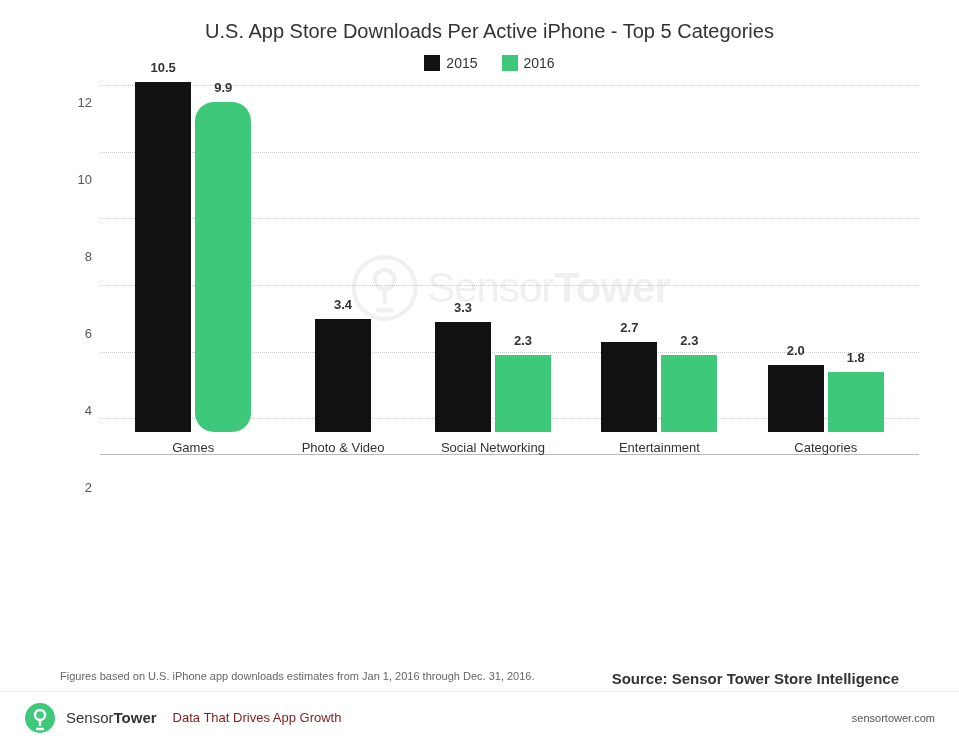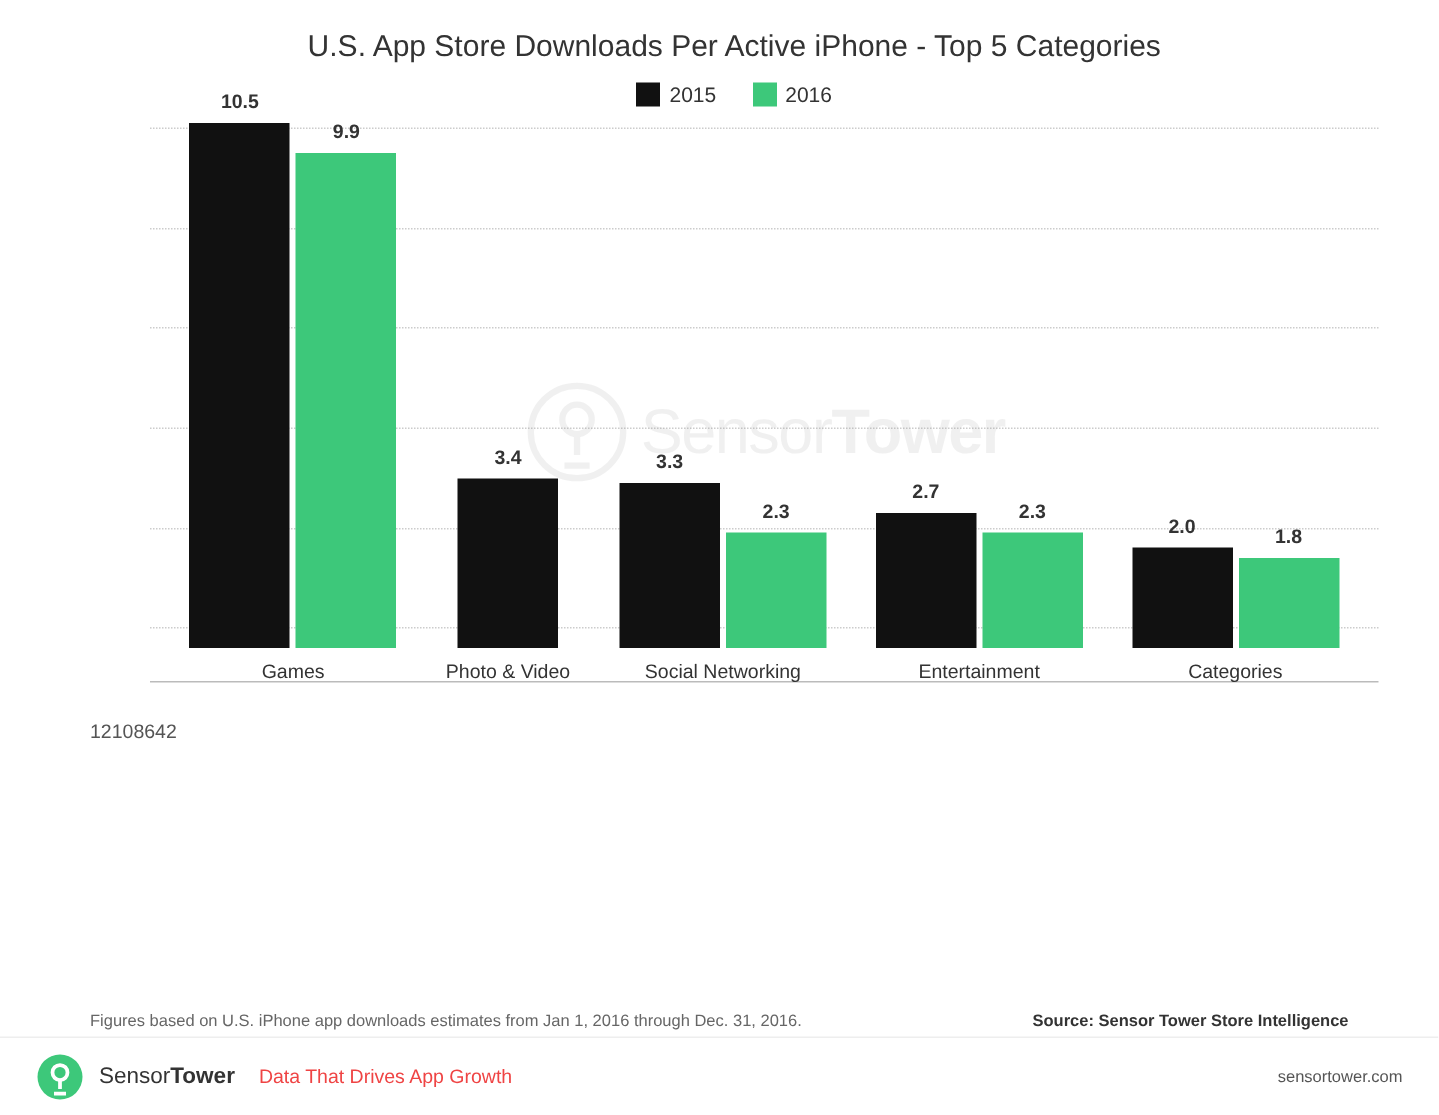--- a/index.html
+++ b/index.html
@@ -61,21 +61,21 @@
 
     .chart-area {
       display: flex;
       position: relative;
       height: 460px;
     }
 
     .y-axis {
       width: 40px;
       display: flex;
-      flex-direction: row;
+      flex-direction: column;
       justify-content: space-between;
       align-items: flex-end;
       padding-right: 8px;
       height: 400px;
       margin-top: 10px;
     }
 
     .y-label {
       font-size: 13px;
       color: #555555;
@@ -151,21 +151,21 @@
       gap: 0;
     }
 
     .bars-row {
       display: flex;
       align-items: flex-end;
       gap: 4px;
     }
 
     .bar {
-      width: 67px;
+      width: 56px;
       position: relative;
     }
 
     .bar.black { background: #111111; }
     .bar.green { background: #3dc87a; }
 
     .bar-label {
       position: absolute;
       top: -22px;
       left: 50%;
@@ -200,21 +200,21 @@
       align-items: flex-start;
     }
 
     .footnote-left {
       font-size: 11px;
       color: #666666;
       max-width: 500px;
     }
 
     .footnote-right {
-      font-size: 11px;
+      font-size: 15px;
       color: #333333;
       font-weight: bold;
       text-align: right;
     }
 
     .footer-bar {
       background: #ffffff;
       border-top: 1px solid #eeeeee;
       display: flex;
       align-items: center;
@@ -229,21 +229,21 @@
       gap: 10px;
     }
 
     .footer-logo-icon {
       width: 32px;
       height: 32px;
     }
 
     .footer-tagline {
       font-size: 13px;
-      color: #ef4444;
+      color: #7f1d1d;
       margin-left: 6px;
     }
 
     .footer-url {
       font-size: 11px;
       color: #555555;
     }
   </style>
 </head>
 <body>
@@ -299,21 +299,21 @@
 
         <div class="x-axis-line"></div>
 
         <div class="bars-wrapper">
 
           <div class="category-group">
             <div class="bars-row">
               <div class="bar black" style="height: 350px;">
                 <span class="bar-label">10.5</span>
               </div>
-              <div class="bar green" style="height: 330px;">
+              <div class="bar green" style="height: 330px; border-radius: 19px;">
                 <span class="bar-label">9.9</span>
               </div>
             </div>
             <div class="category-label">Games</div>
           </div>
 
           <div class="category-group">
             <div class="bars-row">
               <div class="bar black" style="height: 113.3px;">
                 <span class="bar-label">3.4</span>

